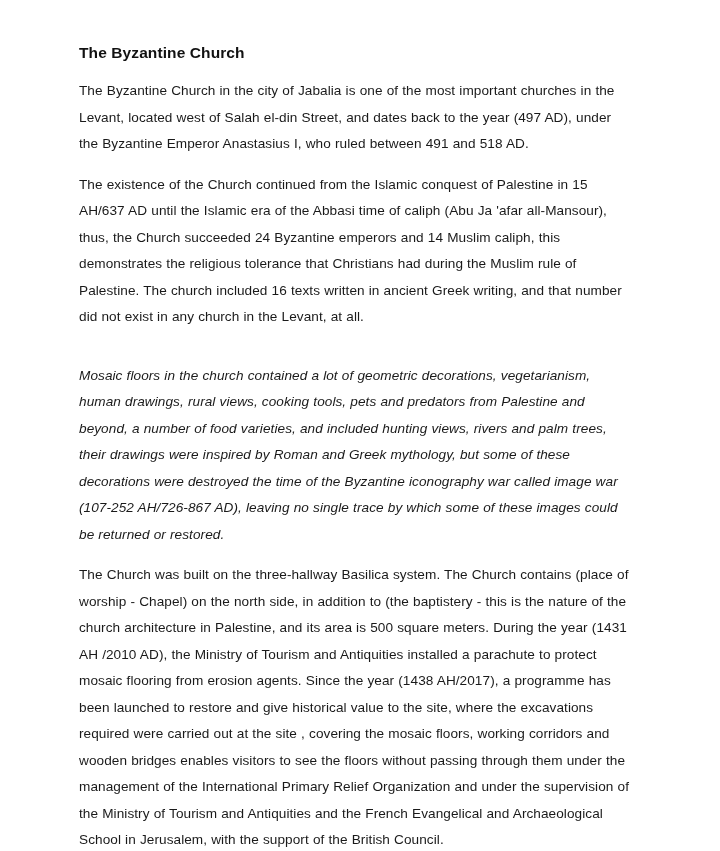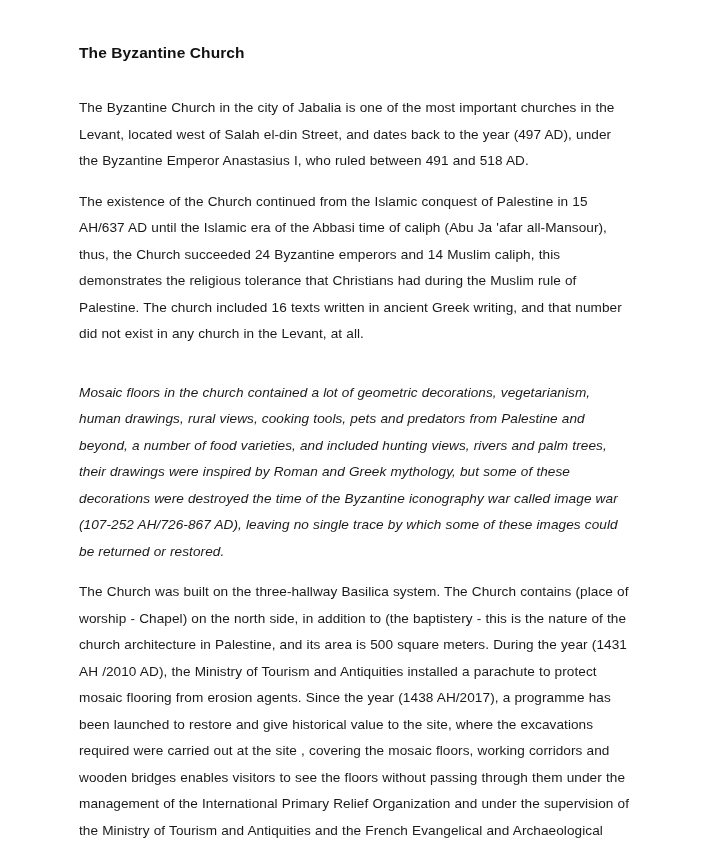--- a/index.html
+++ b/index.html
@@ -19,21 +19,21 @@
     height: 851px;
     box-sizing: border-box;
     padding: 42px 78px 0 79px;
     background: #ffffff;
     position: relative;
   }
   .doc-title {
     font-size: 15.5px;
     font-weight: bold;
     color: #111111;
-    margin: 0 0 31px 0;
+    margin: 0 0 14px 0;
     line-height: 1.45;
     letter-spacing: 0.1px;
   }
   p.para {
     font-size: 13.6px;
     line-height: 1.95;
     margin: 0 12px 14px 0;
     color: #1a1a1a;
     text-align: left;
     letter-spacing: 0.005em;

